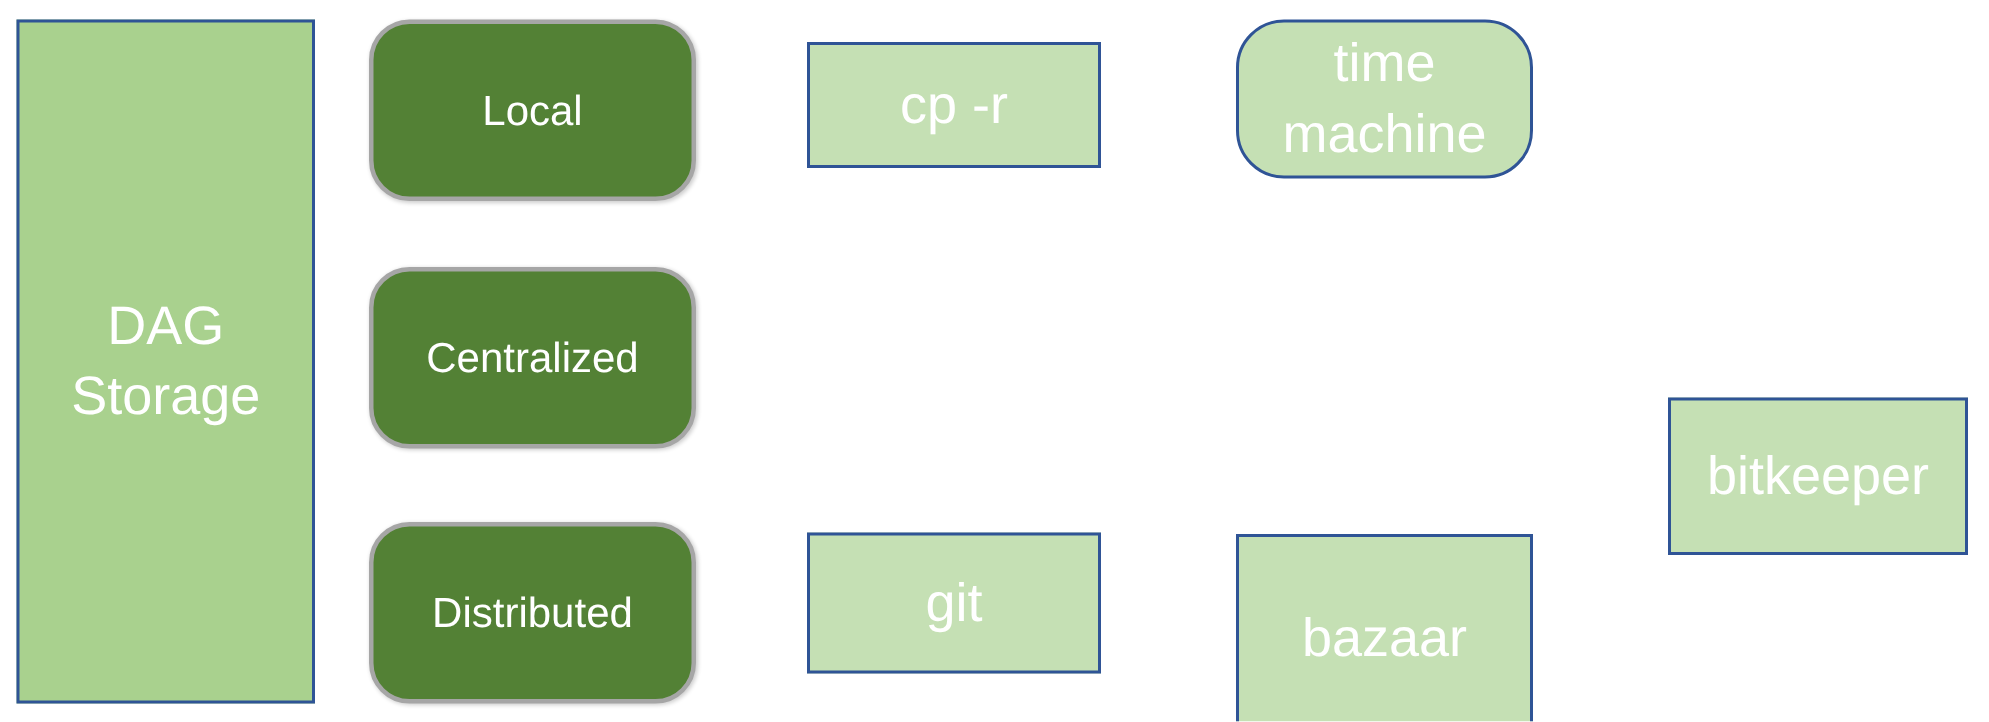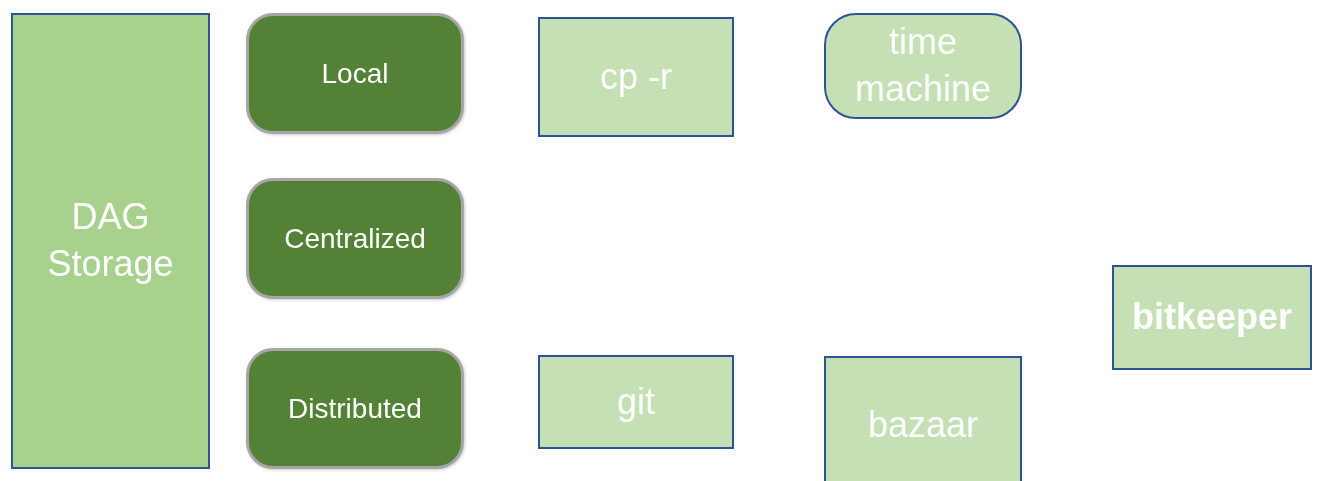--- a/index.html
+++ b/index.html
@@ -58,25 +58,25 @@
   .cat-centralized { top: 178px; justify-content: flex-end; }
   .cat-distributed { top: 348px; }
   
   .tool {
     background: var(--tool-fill, #c5e0b4);
     border: 2px solid var(--blue-border, #2f5496);
     font-size: 36px;
     line-height: 1.3;
     padding: 0 8px;
   }
-  .tool-cp-r         { left: 538px;  top: 17px;  width: 196px; height: 120px; }
+  .tool-cp-r         { left: 538px;  top: 28px;  width: 196px; height: 84px; }
   .tool-time-machine { left: 824px;  top: 13px;  width: 198px; height: 106px; border-radius: 32px; }
   .tool-git          { left: 538px;  top: 355px; width: 196px; height: 94px; }
   .tool-bazaar       { left: 824px;  top: 356px; width: 198px; height: 139px; }
-  .tool-bitkeeper    { left: 1112px; top: 265px; width: 200px; height: 105px; font-weight: bold; }
+  .tool-bitkeeper    { left: 1112px; top: 265px; width: 200px; height: 105px; }
 </style>
 </head>
 <body>
 
 <div class="canvas">
 
   <div class="node storage">
     <span class="label">DAG Storage</span>
   </div>
 

